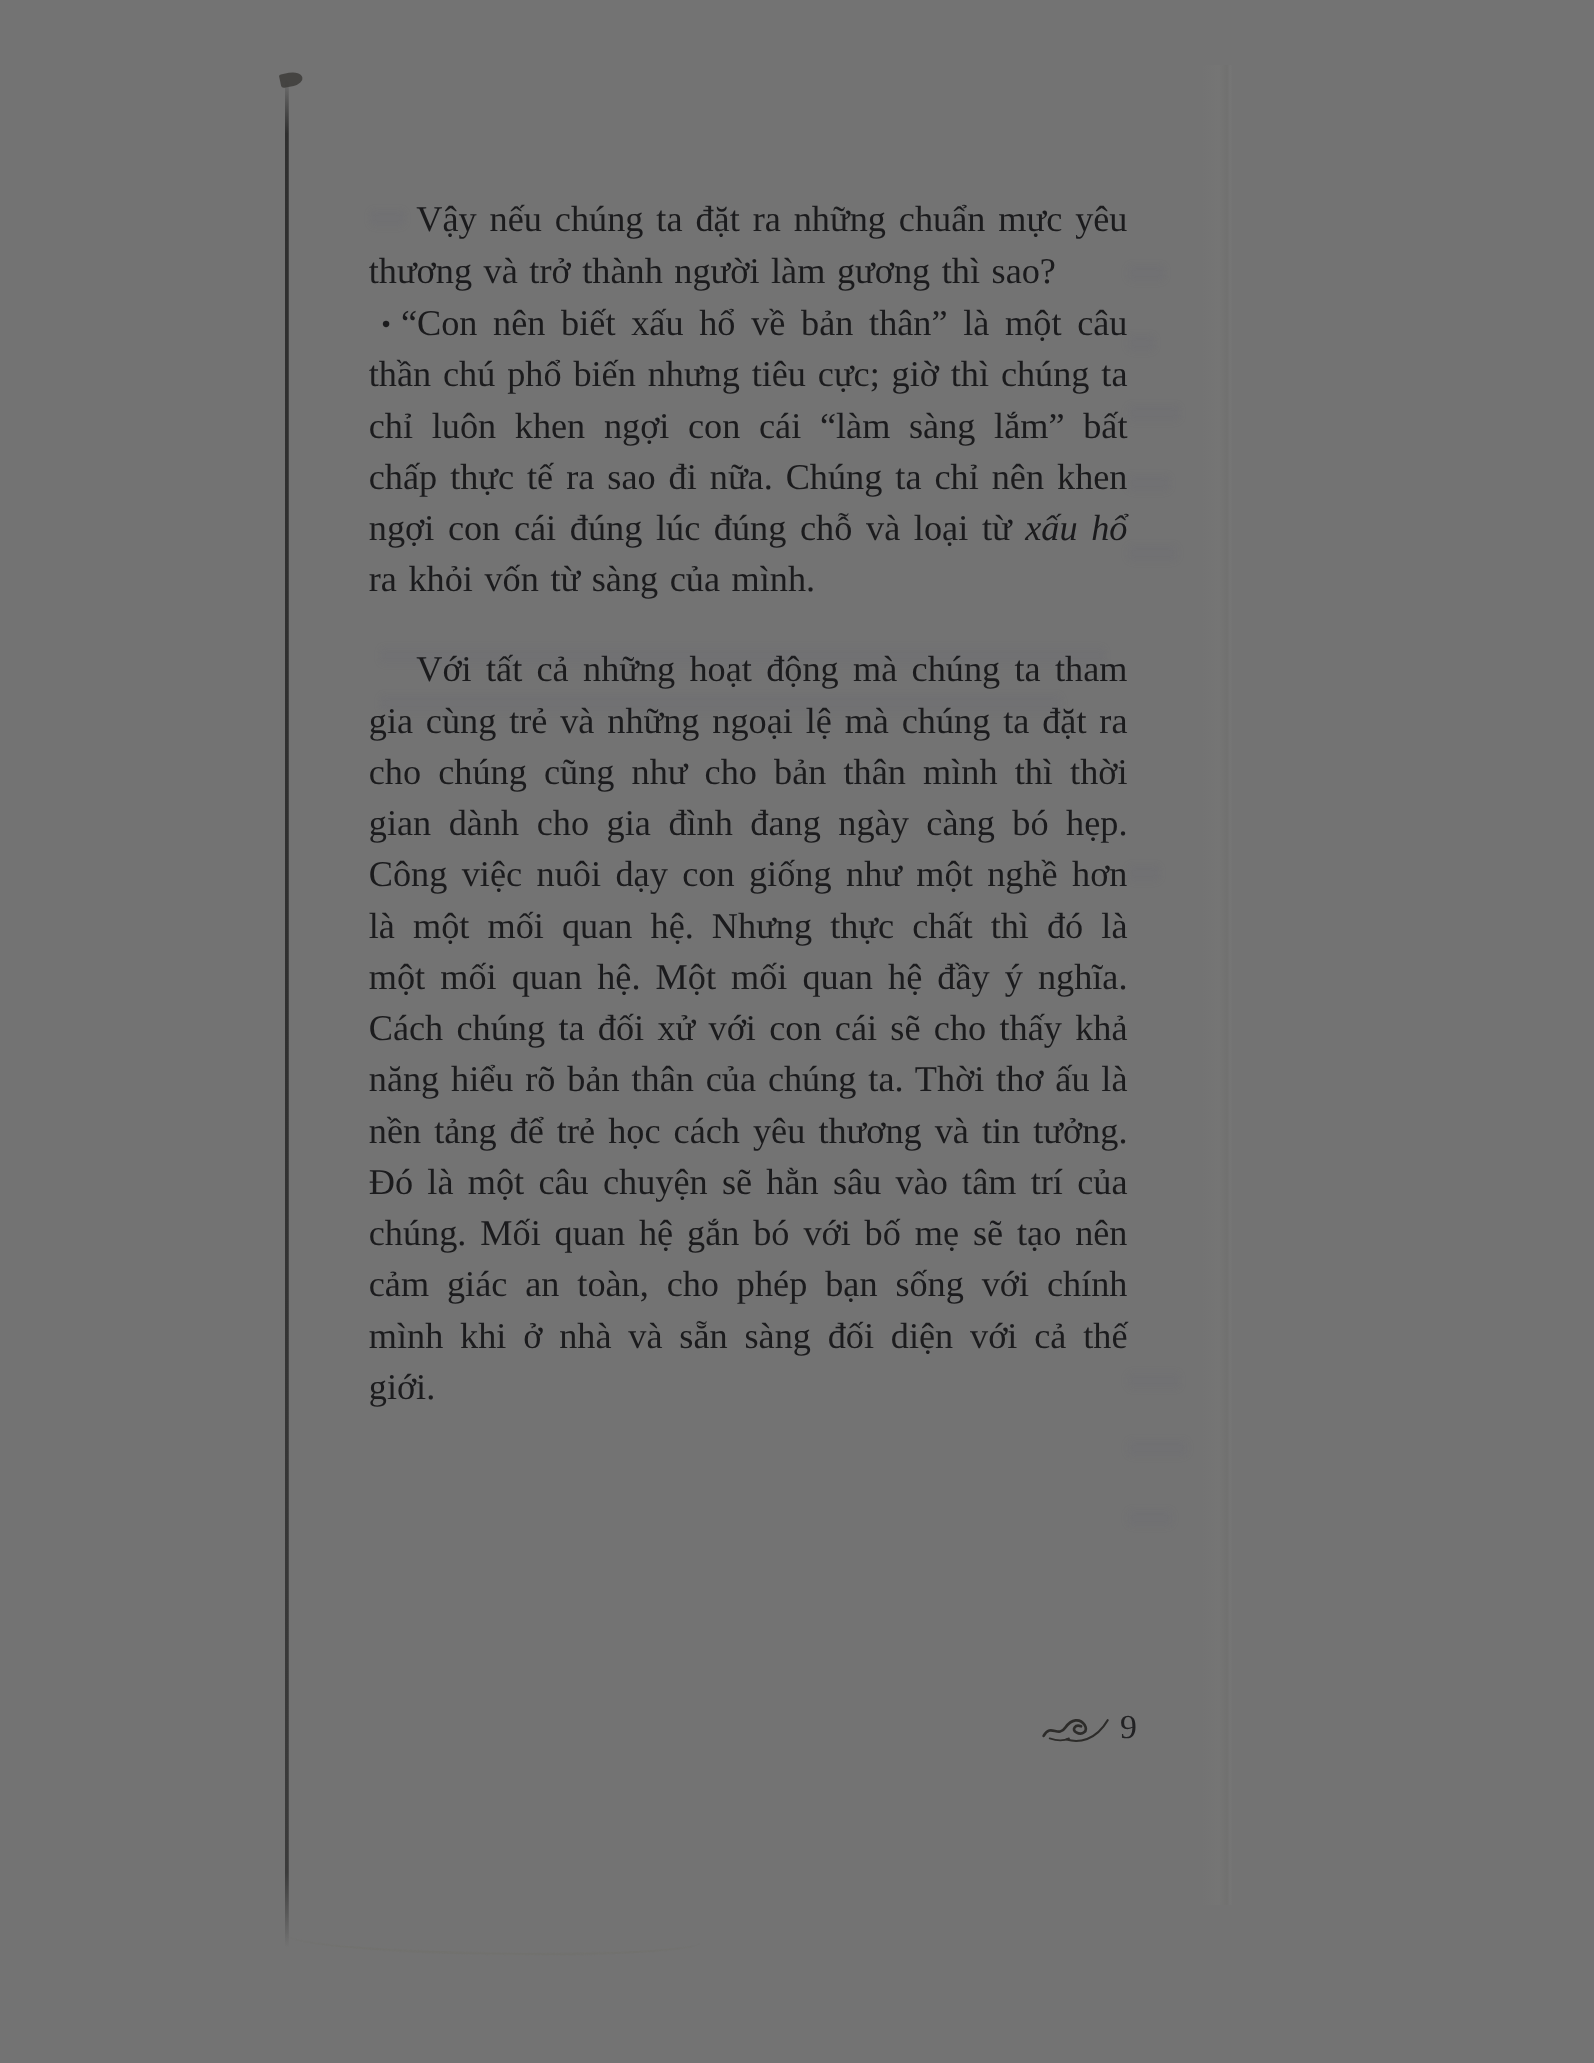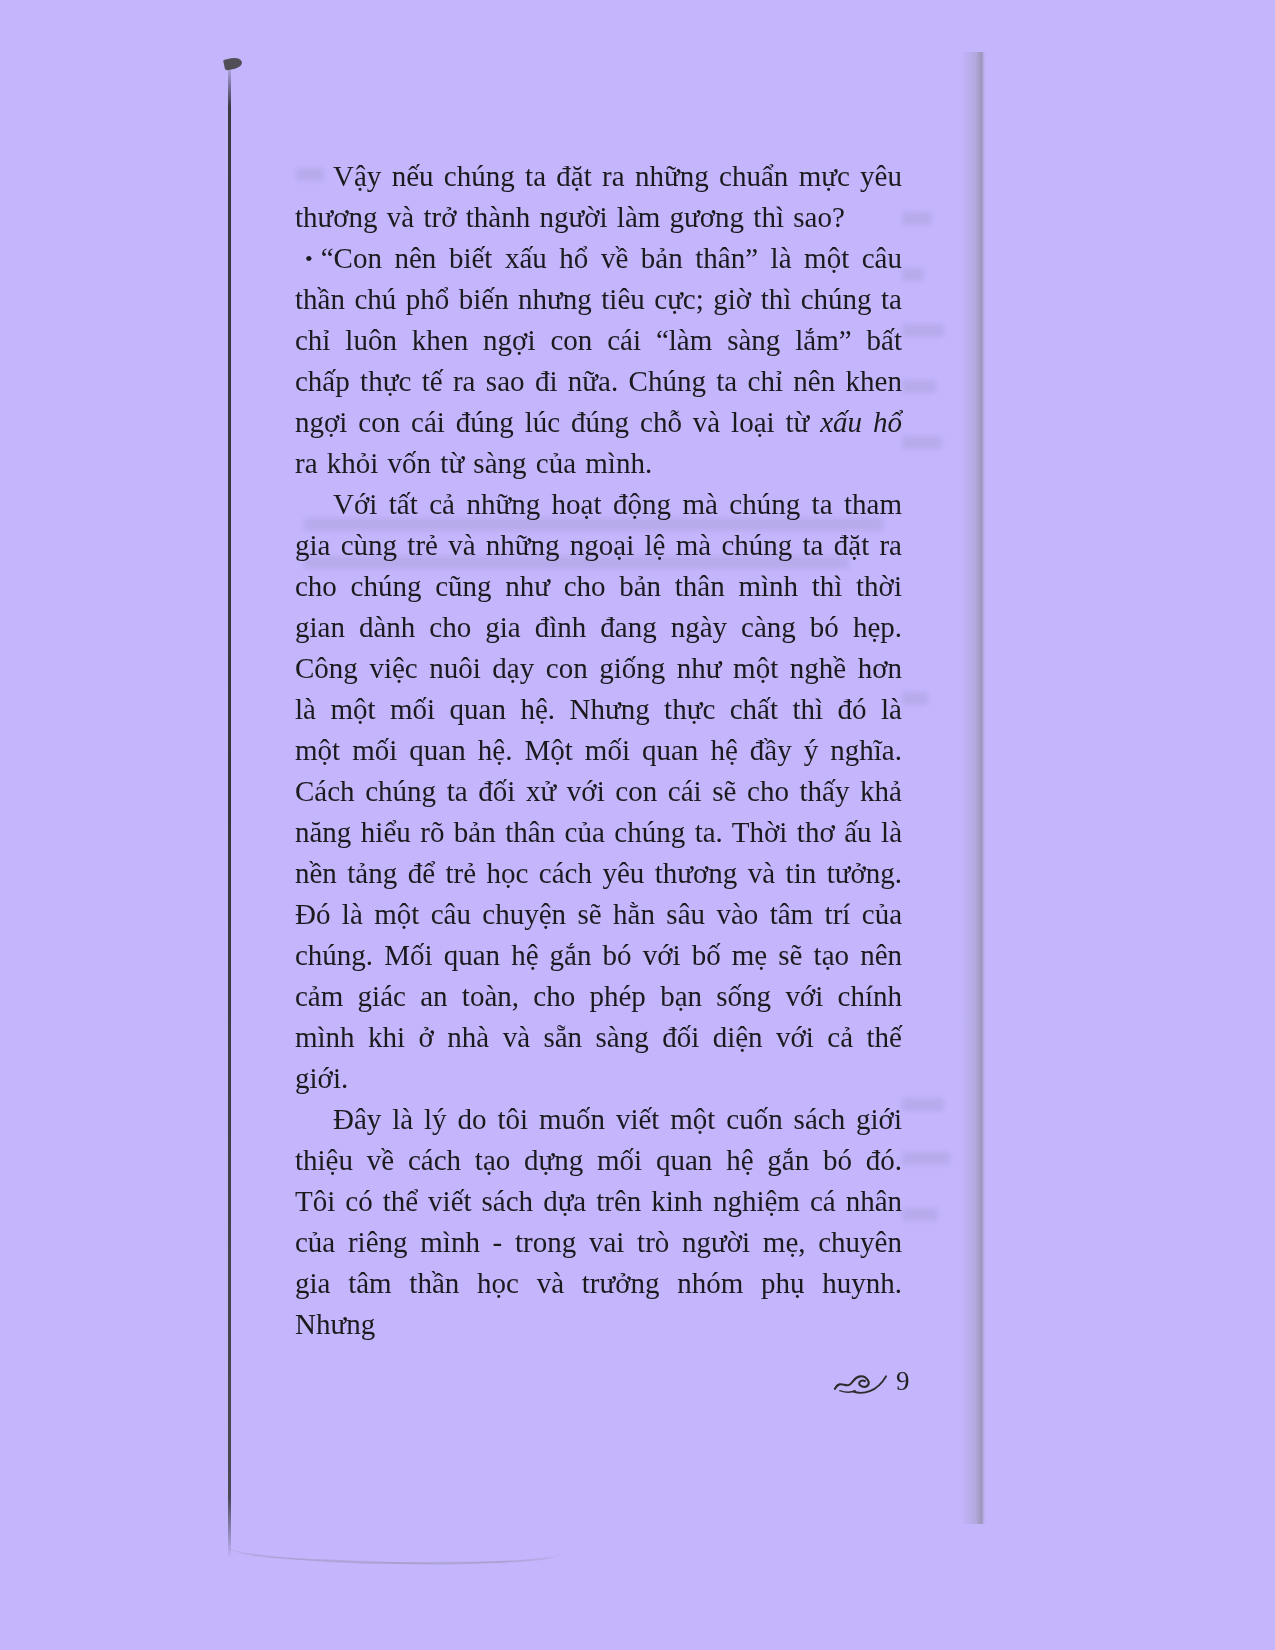--- a/index.html
+++ b/index.html
@@ -8,21 +8,21 @@
     width: 1275px;
     height: 1650px;
     background: #ffffff;
     overflow: hidden;
     font-family: "Liberation Serif", "DejaVu Serif", serif;
   }
   .scan {
     position: absolute;
     left: 0; top: 0;
     width: 1275px; height: 1650px;
-    background: #c4b5fd;
+    background: #737373;
   }
   
   .spine-line {
     position: absolute;
     left: 228px; top: 62px;
     width: 3px; height: 1496px;
     background: linear-gradient(to bottom,
       rgba(30,30,30,0) 0%,
       rgba(35,35,35,0.85) 3%,
       rgba(40,40,40,0.9) 50%,
@@ -70,21 +70,21 @@
     line-height: 41px;
     text-align: justify;
     word-spacing: 2px;
   }
   .text-block p {
     margin: 0;
     padding: 0;
   }
   .text-block p.indent { text-indent: 38px; }
   .text-block p.bullet { text-indent: 10px; }
-  .text-block p.spaced { }
+  .text-block p.spaced { margin-top: 31px; }
   .text-block .marker {
     font-size: 22px;
     padding-right: 8px;
     vertical-align: 2px;
   }
   .text-block em {
   }
   
   .footer {
     position: absolute;
@@ -129,21 +129,20 @@
   <div class="ghost" style="left:304px; top:556px; width:545px;"></div>
   <div class="ghost" style="left:902px; top:692px; width:26px;"></div>
   <div class="ghost" style="left:902px; top:1098px; width:42px;"></div>
   <div class="ghost" style="left:902px; top:1152px; width:48px;"></div>
   <div class="ghost" style="left:902px; top:1208px; width:36px;"></div>
 
   <div class="text-block">
       <p class="indent"><span>Vậy nếu chúng ta đặt ra những chuẩn mực yêu thương và trở thành người làm gương thì sao?</span></p>
       <p class="bullet"><span class="marker">•</span><span>“Con nên biết xấu hổ về bản thân” là một câu thần chú phổ biến nhưng tiêu cực; giờ thì chúng ta chỉ luôn khen ngợi con cái “làm sàng lắm” bất chấp thực tế ra sao đi nữa. Chúng ta chỉ nên khen ngợi con cái đúng lúc đúng chỗ và loại từ </span><em>xấu hổ</em><span> ra khỏi vốn từ sàng của mình.</span></p>
       <p class="indent spaced"><span>Với tất cả những hoạt động mà chúng ta tham gia cùng trẻ và những ngoại lệ mà chúng ta đặt ra cho chúng cũng như cho bản thân mình thì thời gian dành cho gia đình đang ngày càng bó hẹp. Công việc nuôi dạy con giống như một nghề hơn là một mối quan hệ. Nhưng thực chất thì đó là một mối quan hệ. Một mối quan hệ đầy ý nghĩa. Cách chúng ta đối xử với con cái sẽ cho thấy khả năng hiểu rõ bản thân của chúng ta. Thời thơ ấu là nền tảng để trẻ học cách yêu thương và tin tưởng. Đó là một câu chuyện sẽ hằn sâu vào tâm trí của chúng. Mối quan hệ gắn bó với bố mẹ sẽ tạo nên cảm giác an toàn, cho phép bạn sống với chính mình khi ở nhà và sẵn sàng đối diện với cả thế giới.</span></p>
-      <p class="indent"><span>Đây là lý do tôi muốn viết một cuốn sách giới thiệu về cách tạo dựng mối quan hệ gắn bó đó. Tôi có thể viết sách dựa trên kinh nghiệm cá nhân của riêng mình - trong vai trò người mẹ, chuyên gia tâm thần học và trưởng nhóm phụ huynh. Nhưng</span></p>
     </div>
 
   <div class="footer">
     <svg class="flourish" viewBox="0 0 60 28" aria-hidden="true">
       <path d="M3 21 C9 10, 15 23, 21 14 C26 7, 33 6, 37 12 C40 17, 35 21, 30 18 C26 16, 29 11, 34 13" fill="none" stroke="#2d2c2a" stroke-width="2.2" stroke-linecap="round"></path>
       <path d="M22 24 C32 27, 46 25, 56 8" fill="none" stroke="#2d2c2a" stroke-width="1.8" stroke-linecap="round"></path>
       <path d="M8 23 C14 25, 20 25, 24 23" fill="none" stroke="#2d2c2a" stroke-width="1.4" stroke-linecap="round"></path>
     </svg>
     <span class="pagenum">9</span>
   </div>

